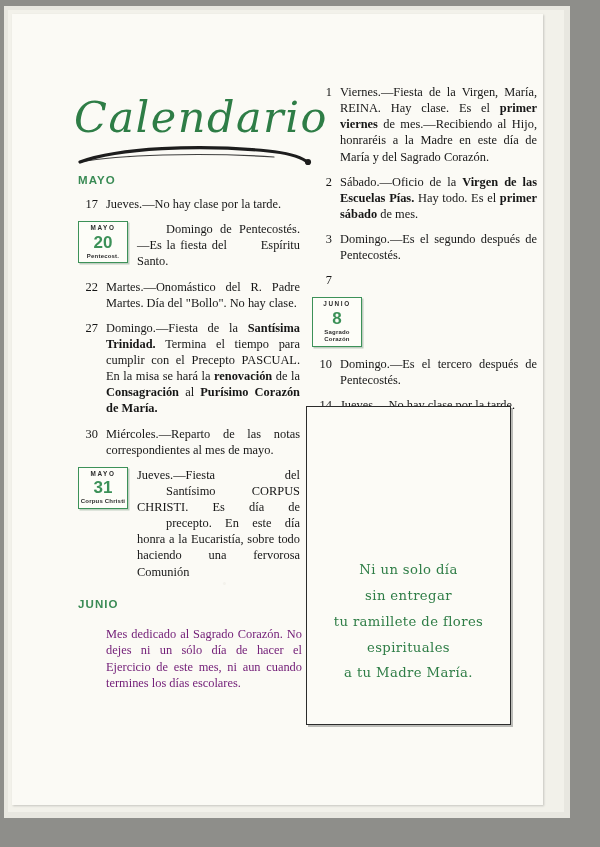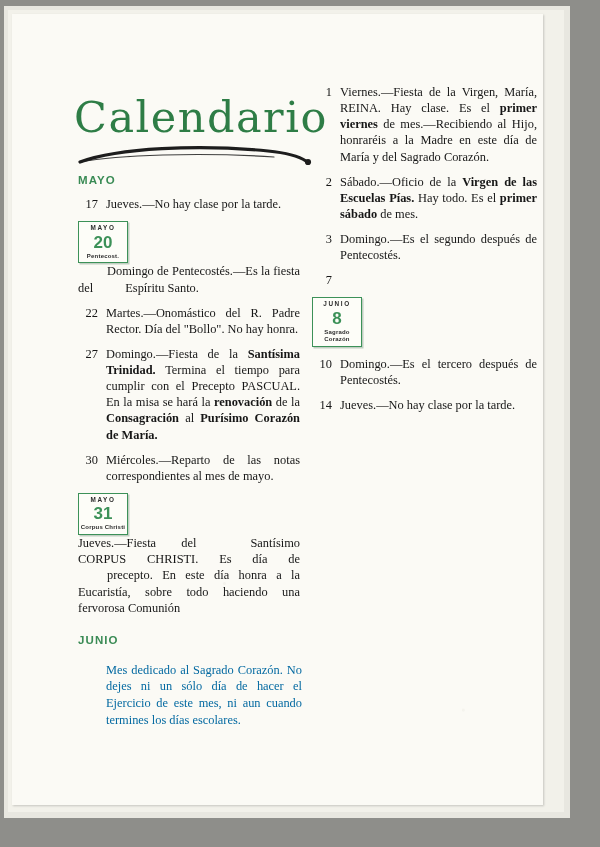--- a/index.html
+++ b/index.html
@@ -36,20 +36,21 @@
       radial-gradient(circle at 68% 44%, rgba(190,186,170,.13) 0 1px, transparent 2px),
       radial-gradient(circle at 40% 72%, rgba(190,186,170,.12) 0 1px, transparent 2px),
       radial-gradient(circle at 85% 88%, rgba(190,186,170,.10) 0 1px, transparent 2px);
     pointer-events:none;
   }
 
   
   #title-wrap{position:absolute;left:62px;top:82px;width:250px;height:70px;}
   .title-script{
     font-family:"DejaVu Serif", serif;
+    font-style:italic;
     font-size:43px;
     color:#2e7d46;
     letter-spacing:1.5px;
     line-height:1;
     white-space:nowrap;
   }
   .title-swash{
     position:absolute;left:4px;top:46px;
   }
 
@@ -92,29 +93,28 @@
   }
   .entry .etext b{font-weight:bold;}
 
   
   .plainpara{
     margin:16px 15px 0 28px;
     width:196px;
     font-size:12.4px;
     line-height:1.34;
     text-align:justify;
-    color:#0369a1;
+    color:#701a75;
   }
 
   
   .chip-entry{
     display:flex;
     margin-bottom:9px;
     align-items:flex-start;
-    flex-direction:column;
   }
   .chip{
     flex:0 0 auto;
     width:48px;
     border:1.6px solid #3c9158;
     background:#fdfdf8;
     text-align:center;
     padding:3px 0 3px 0;
     margin-right:9px;
     box-shadow:1.5px 1.5px 0 rgba(60,110,75,.30);
@@ -208,21 +208,21 @@
         <div class="chip">
           <div class="chip-month">MAYO</div>
           <div class="chip-day">20</div>
           <div class="chip-fest">Pentecost.</div>
         </div>
         <div class="etext"><b>Domingo de Pentecostés.—</b><span>Es la fiesta del </span><b>Espíritu Santo.</b></div>
       </div>
 
       <div class="entry">
         <div class="daynum">22</div>
-        <div class="etext">Martes.—Onomástico del R. Padre Rector. Día del "Bollo". No hay honra.</div>
+        <div class="etext">Martes.—Onomástico del R. Padre Martes. Día del "Bollo". No hay clase.</div>
       </div>
 
 
       <div class="entry">
         <div class="daynum">27</div>
         <div class="etext"><span>Domingo.—Fiesta de la </span><b>Santísima Trinidad.</b><span> Termina el tiempo para cumplir con el Precepto PASCUAL. En la misa se hará la </span><b>renovación</b><span> de la </span><b>Consagración</b><span> al </span><b>Purísimo Corazón de María.</b></div>
       </div>
 
       <div class="entry">
         <div class="daynum">30</div>
@@ -276,15 +276,24 @@
         <div class="daynum">10</div>
         <div class="etext">Domingo.—Es el tercero después de Pentecostés.</div>
       </div>
 
       <div class="entry">
         <div class="daynum">14</div>
         <div class="etext">Jueves.—No hay clase por la tarde.</div>
       </div>
     </div>
 
+    <div id="quote-frame">
+      <div id="quote-inner">
+        <div class="qline">Ni un solo día</div>
+        <div class="qline">sin entregar</div>
+        <div class="qline">tu ramillete de flores</div>
+        <div class="qline">espirituales</div>
+        <div class="qline">a tu Madre María.</div>
+      </div>
+    </div>
 
   </div>
 </div>
 
 </body></html>

